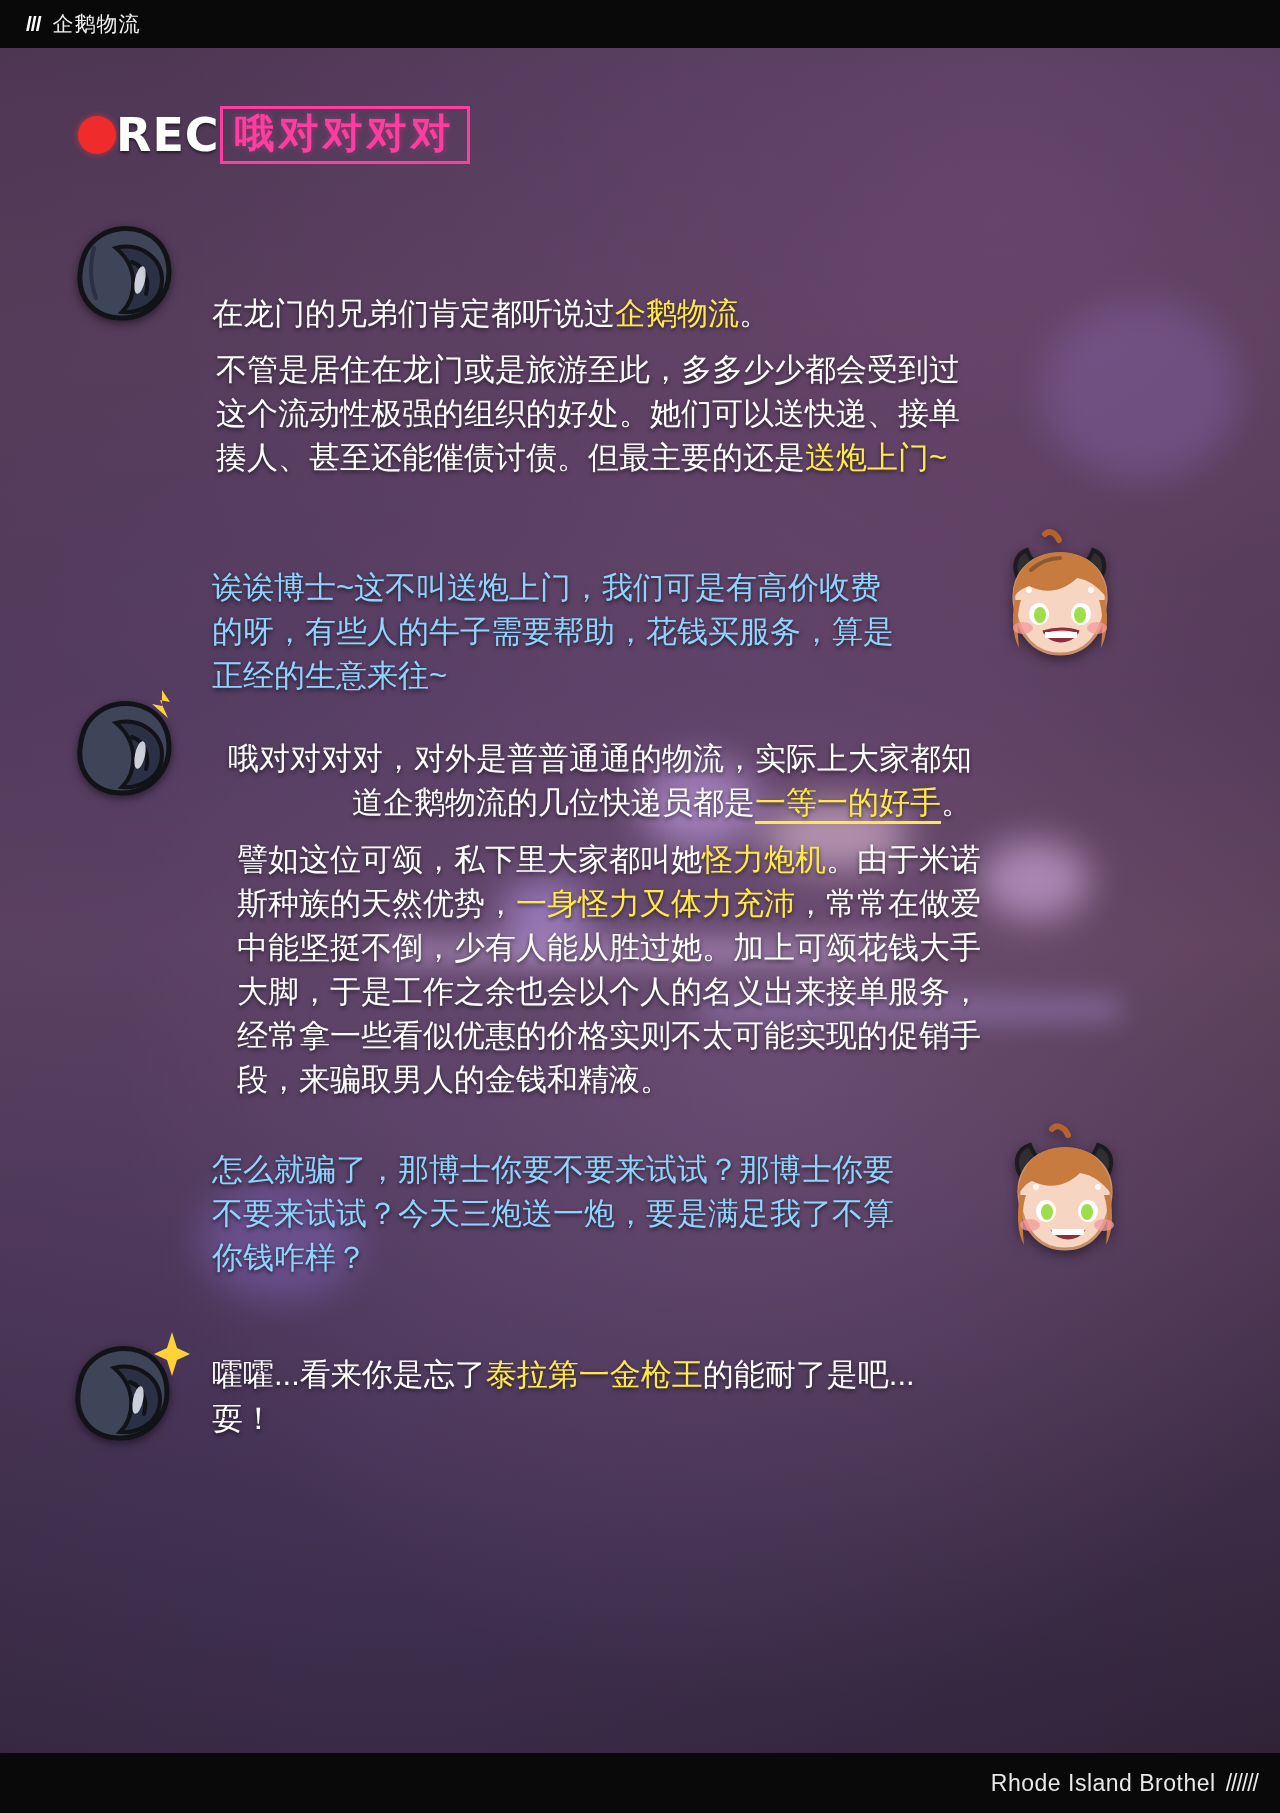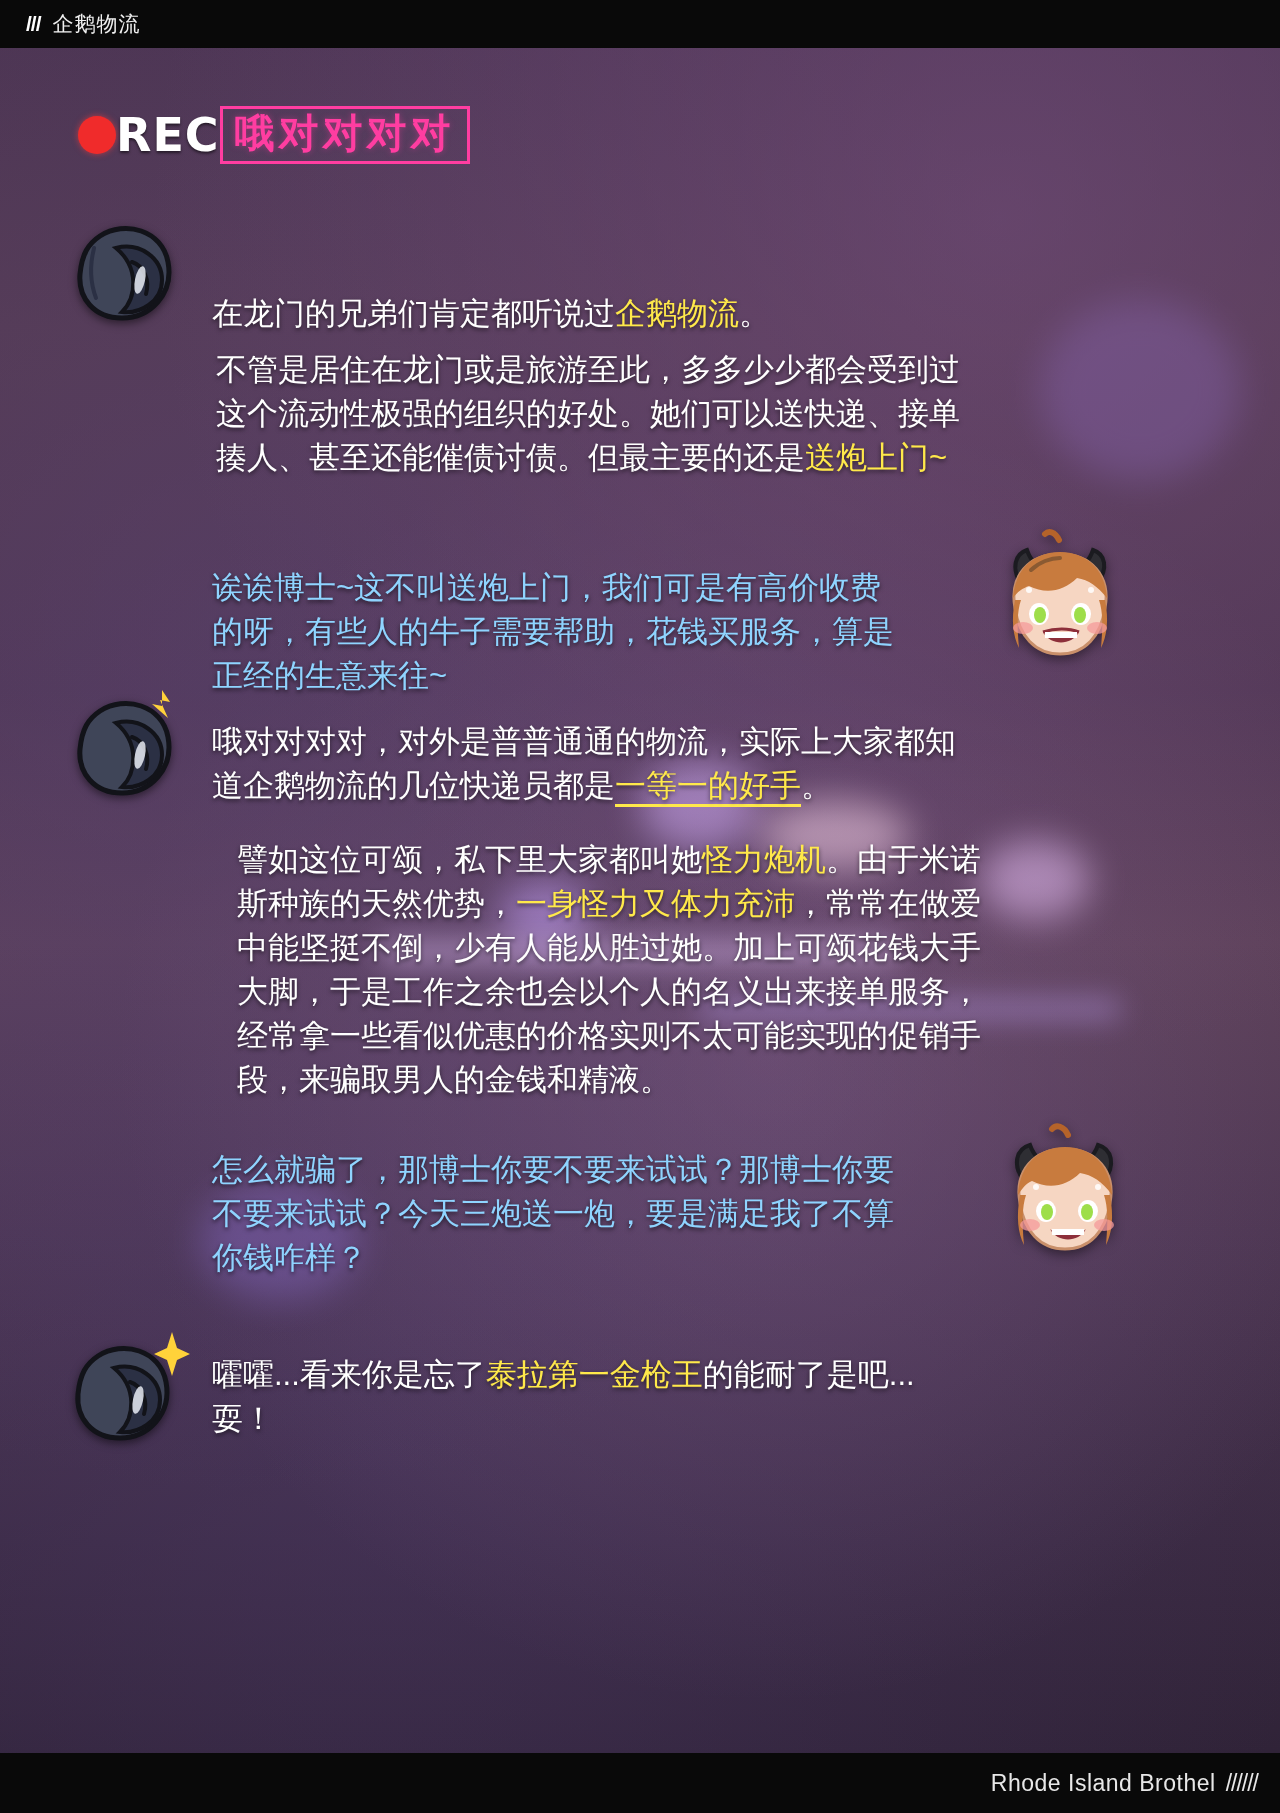--- a/index.html
+++ b/index.html
@@ -179,21 +179,21 @@
         <path d="M62 44 C74 48 80 62 76 76" stroke="#121319" stroke-width="4" fill="none" stroke-linecap="round"></path>
         <ellipse cx="70" cy="62" rx="5" ry="14" fill="#e9ecf5" opacity=".85" transform="rotate(12 70 62)"></ellipse>
       </svg>
     </div>
     <div class="spark" style="left:148px;top:640px;">
       <svg width="34" height="40" viewBox="0 0 34 40">
           <path d="M14 2 L22 14 L12 12 L20 30 L4 16 L14 18 Z" fill="#ffd23a"></path>
         </svg>
     </div>
 
-    <div class="block" style="left:212px;top:672px;width:760px;">
+    <div class="block" style="left:212px;top:689px;width:760px;text-align:right;">
       <div class="txt">
         <span>哦对对对对，对外是普普通通的物流，实际上大家都知道企鹅物流的几位快递员都是</span><span class="hl-u">一等一的好手</span><span>。</span>
       </div>
     </div>
 
     <div class="block" style="left:212px;top:790px;width:760px;margin-left:25px;">
       <div class="txt">
         <span>譬如这位可颂，私下里大家都叫她</span><span class="hl">怪力炮机</span><span>。由于米诺斯种族的天然优势，</span><span class="hl">一身怪力又体力充沛</span><span>，常常在做爱中能坚挺不倒，少有人能从胜过她。加上可颂花钱大手大脚，于是工作之余也会以个人的名义出来接单服务，经常拿一些看似优惠的价格实则不太可能实现的促销手段，来骗取男人的金钱和精液。</span>
       </div>
     </div>

